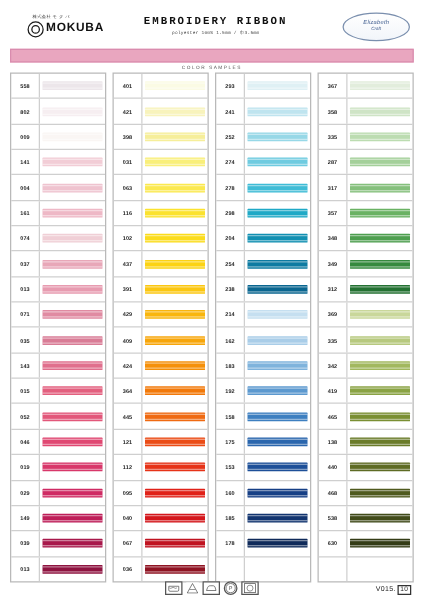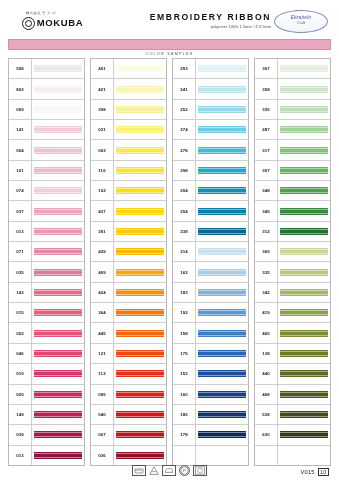--- a/index.html
+++ b/index.html
@@ -55,22 +55,23 @@
     border:1px solid #1a1a1a;
   }
   .brand-name{
     font-size:9.5px;
     font-weight:bold;
     letter-spacing:.6px;
     color:#111;
   }
   .title-wrap{
     flex:1;
-    text-align:right;
+    text-align:center;
     line-height:1.25;
+    font-family:Liberation Mono, monospace;
   }
   .title-main{
     font-size:8.6px;
     letter-spacing:1.6px;
     font-weight:bold;
     color:#111;
   }
   .title-sub{
     font-size:8.2px;
     letter-spacing:1.4px;

